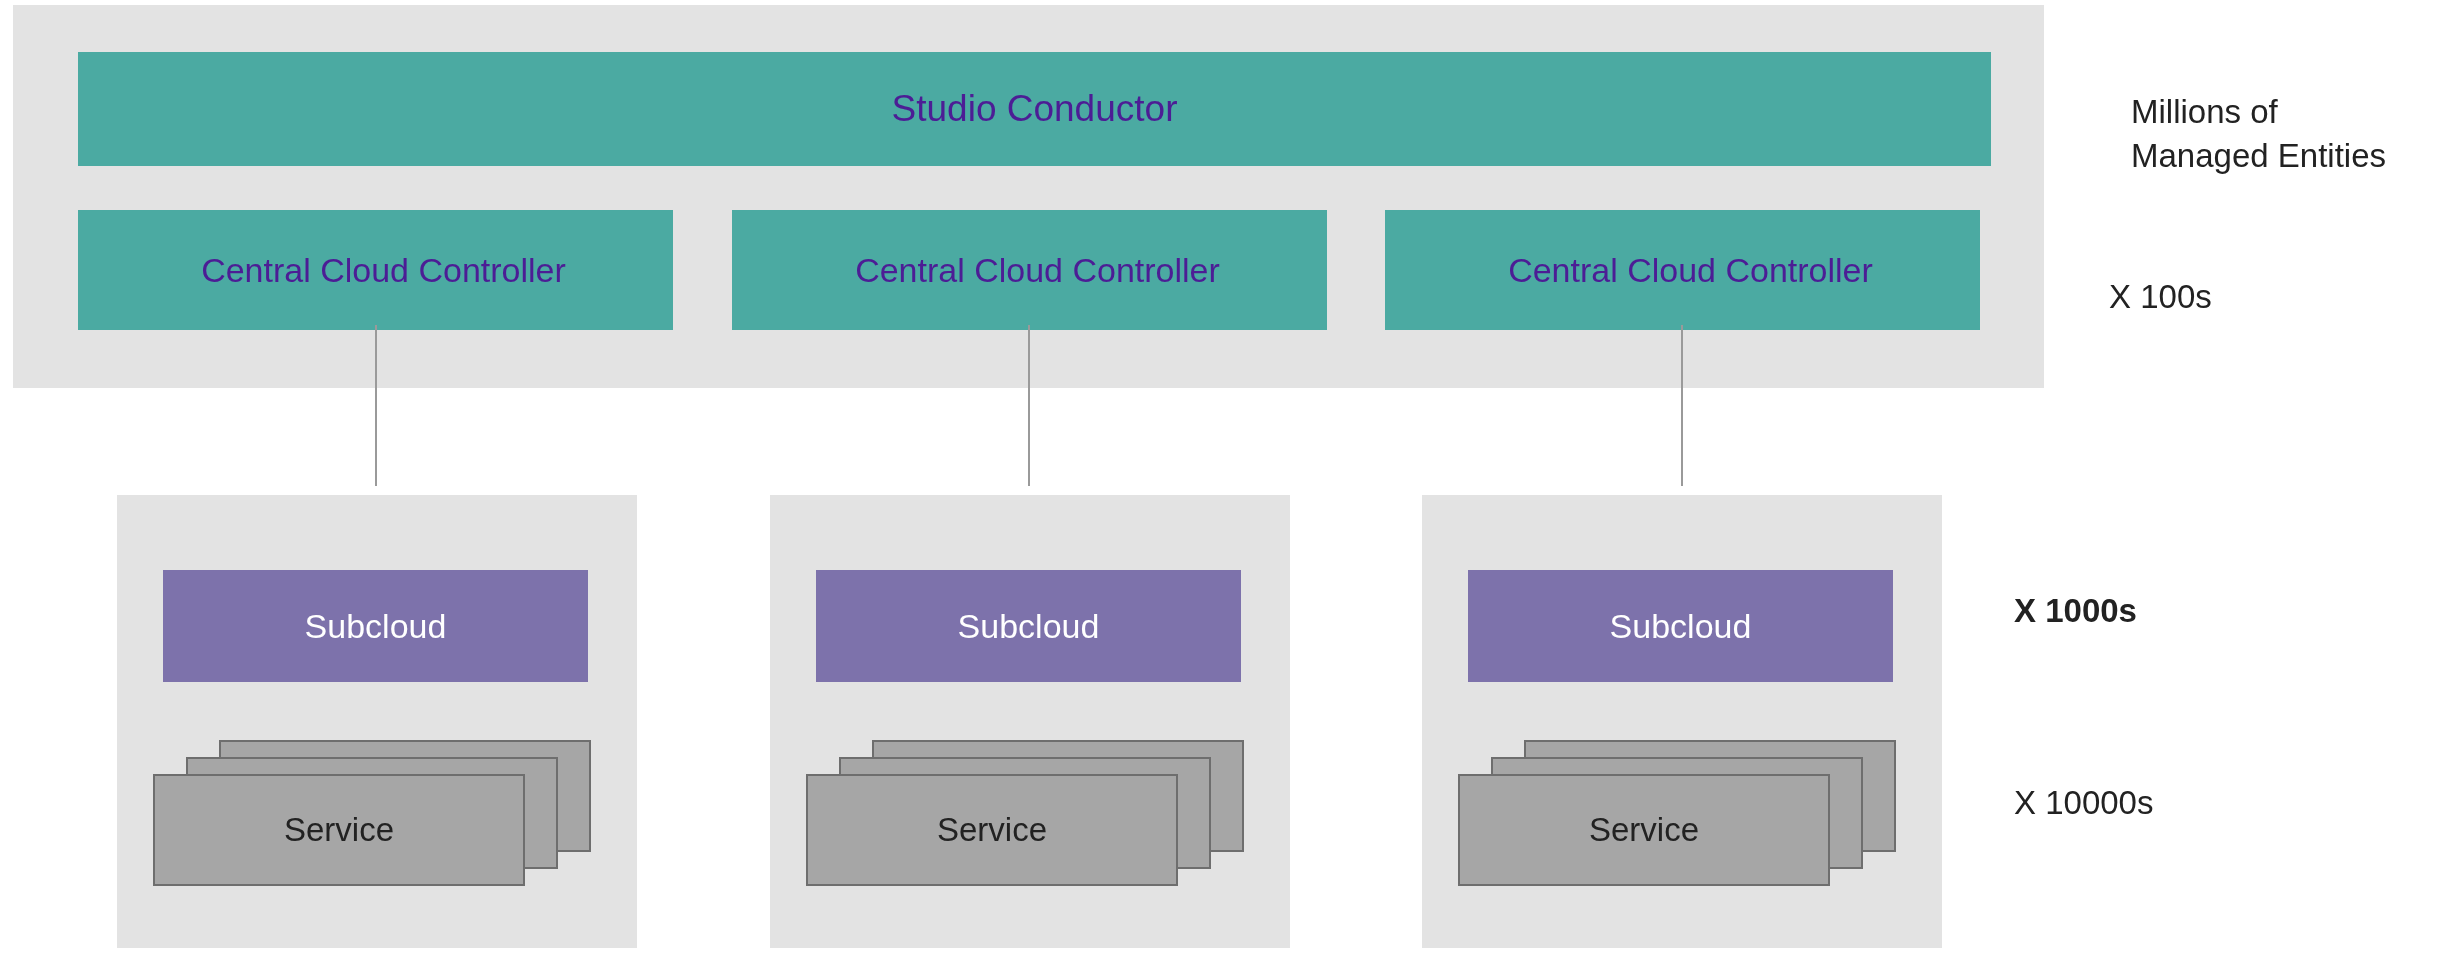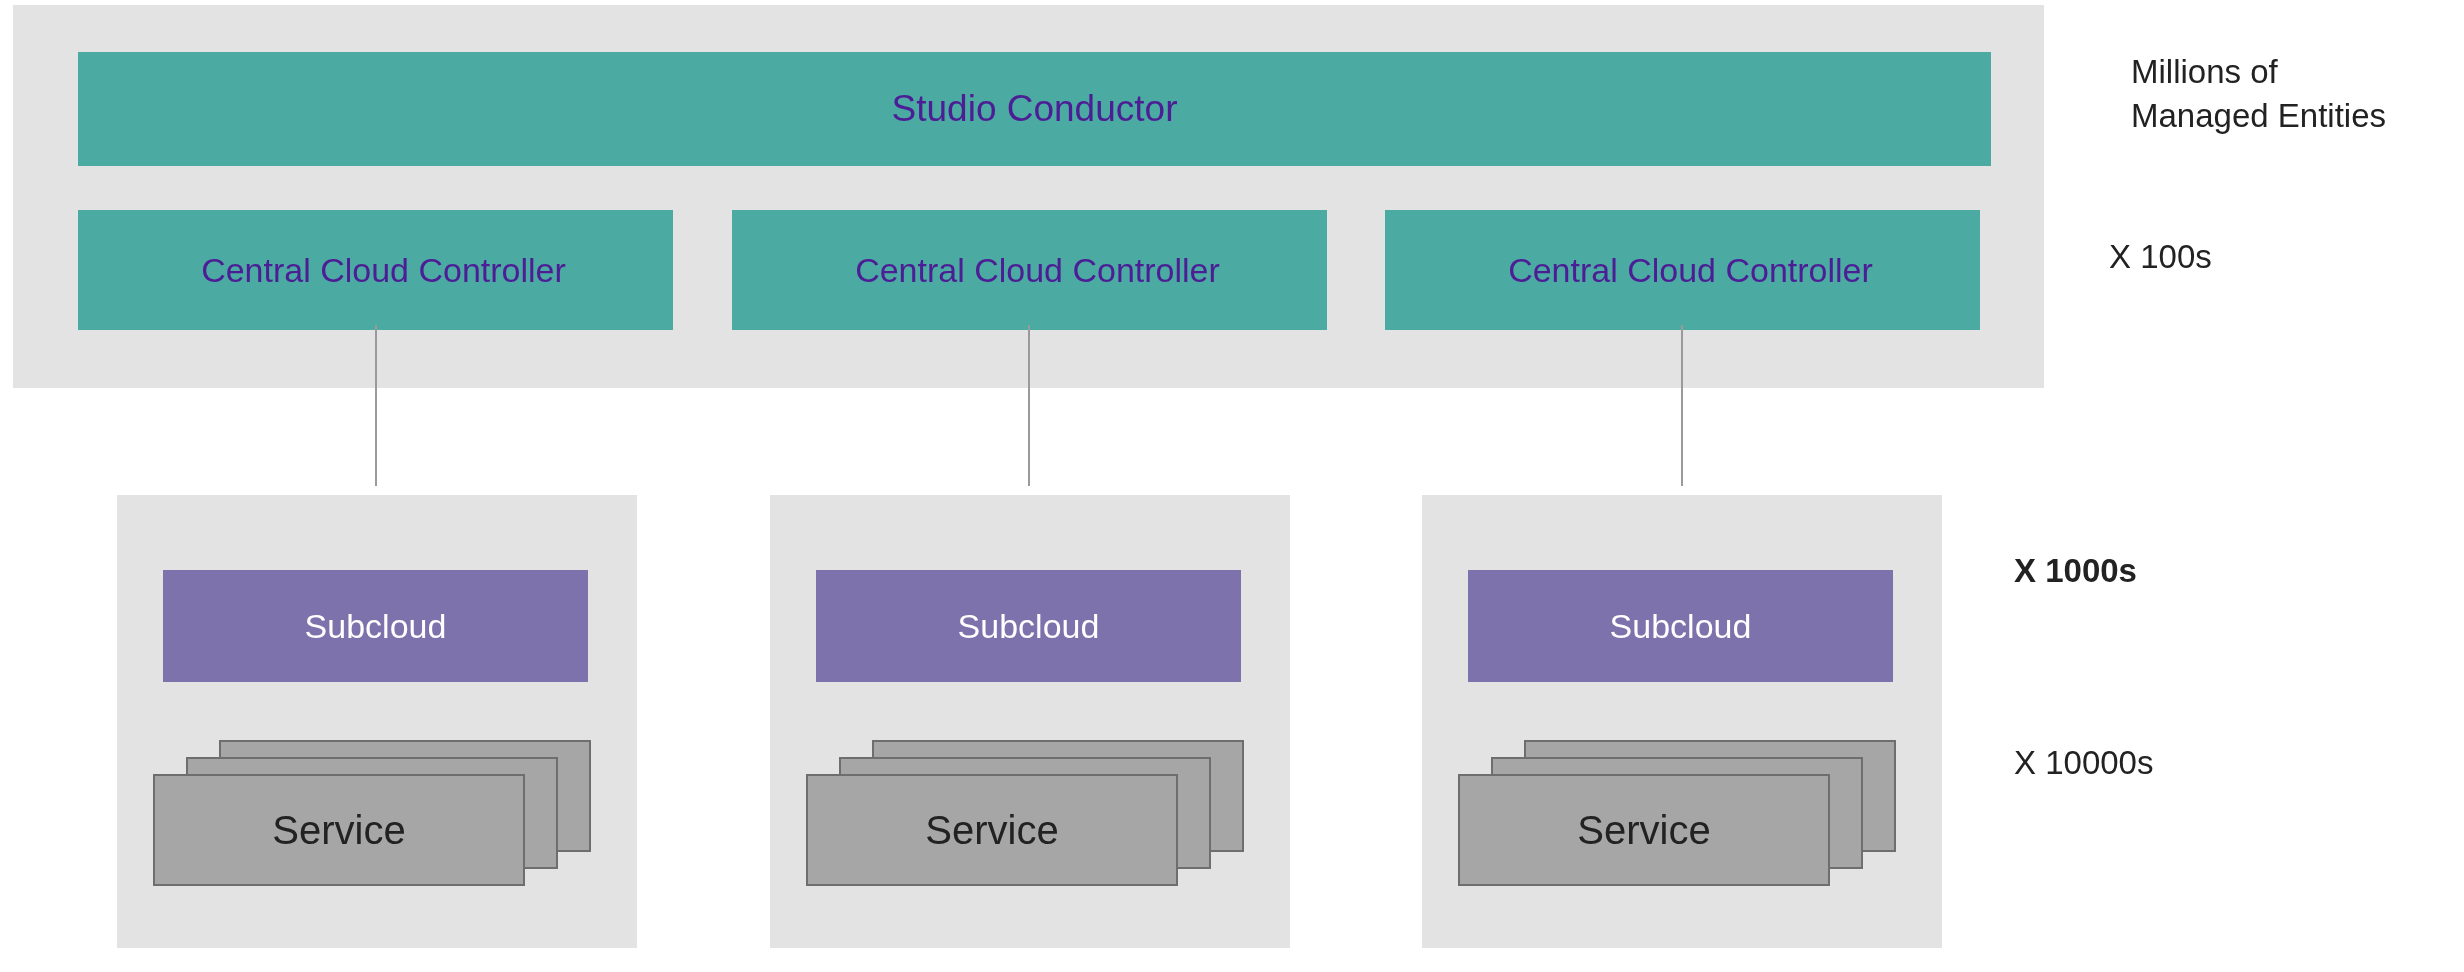--- a/index.html
+++ b/index.html
@@ -113,30 +113,31 @@
   }
   .service-card.back2 { left: 66px; top: 0px;  }
   .service-card.back1 { left: 33px; top: 17px; }
   .service-card.front {
     left: 0px;
     top: 34px;
     display: flex;
     align-items: center;
     justify-content: center;
     color: #222222;
-    font-size: 40px;
+    font-size: 33px;
   }
 
   
   .scale-label {
     position: absolute;
     color: #222222;
     font-size: 33px;
     line-height: 1.32;
     white-space: pre-line;
+    margin-top: 40px;
   }
   .scale-label.s0 { left: 2131px; top: 50px;  }
   .scale-label.s1 { left: 2109px; top: 235px; text-align: right; }
   .scale-label.s2 { left: 2014px; top: 549px; font-weight: bold; }
   .scale-label.s3 { left: 2014px; top: 741px; }
 </style>
 </head>
 <body>
 
 <div id="canvas">

